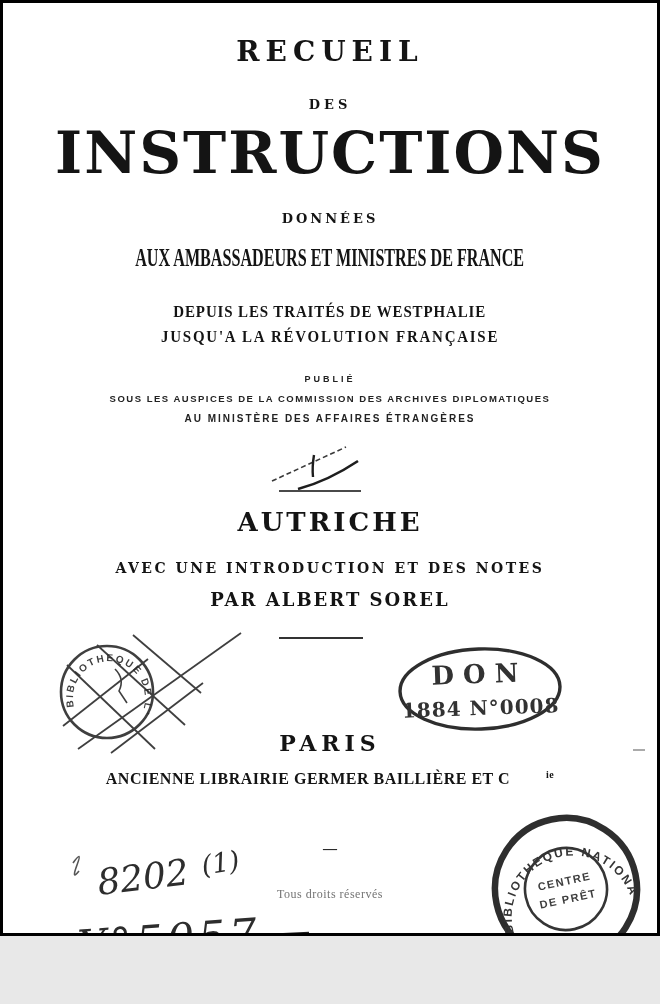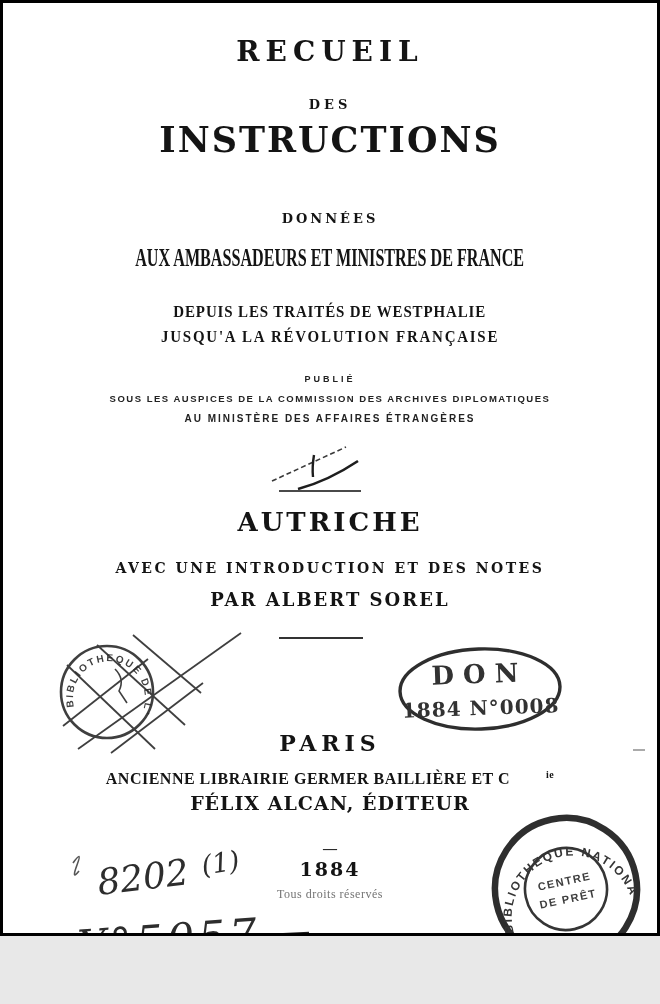--- a/index.html
+++ b/index.html
@@ -8,21 +8,21 @@
     background:#ffffff;border:3px solid #000;overflow:hidden;
     font-family:"Liberation Serif", serif;color:#141414;
   }
   .line{position:absolute;left:0;width:100%;text-align:center;white-space:nowrap;}
   .didot{font-family:"DejaVu Serif","Liberation Serif",serif;}
   .sans{font-family:"Liberation Sans",sans-serif;}
   .condense{display:inline-block;transform-origin:center center;}
 
   .t-recueil{top:32px;font-size:28px;letter-spacing:6px;font-weight:600;}
   .t-des{top:94px;font-size:13px;letter-spacing:4px;font-weight:600;}
-  .t-instructions{top:116px;font-size:35px;letter-spacing:2px;font-weight:600;}
+  .t-instructions{top:116px;font-size:58px;letter-spacing:2px;font-weight:600;}
   .t-donnees{top:208px;font-size:13px;letter-spacing:3px;font-weight:700;}
   .t-ambassadeurs{top:240px;font-size:26px;font-weight:700;}
   .t-ambassadeurs .condense{transform:scaleX(0.62);}
   .t-depuis{top:299px;font-size:17px;font-weight:700;letter-spacing:1px;}
   .t-depuis .condense{transform:scaleX(0.88);}
   .t-jusqua{top:324px;font-size:17px;font-weight:700;letter-spacing:2px;}
   .t-jusqua .condense{transform:scaleX(0.88);}
   .t-publie{top:371px;font-size:9px;letter-spacing:3px;font-weight:700;color:#222;}
   .t-auspices1{top:390px;font-size:9.5px;letter-spacing:1.5px;font-weight:700;color:#222;}
   .t-auspices2{top:410px;font-size:10px;letter-spacing:2px;font-weight:700;color:#222;}
@@ -103,23 +103,21 @@
   <svg class="stamp" style="left:390px;top:640px;" width="175" height="95" viewBox="0 0 175 95">
     <g transform="rotate(-2 87 46)" opacity="0.93">
       <ellipse cx="87" cy="46" rx="80" ry="40" fill="none" stroke="#1f1f1f" stroke-width="3.4"></ellipse>
       <text x="87" y="40" text-anchor="middle" font-family="DejaVu Serif,serif" font-size="26" font-weight="bold" letter-spacing="9" fill="#232323">DON</text>
       <text x="87" y="72" text-anchor="middle" font-family="DejaVu Serif,serif" font-size="20" font-weight="bold" letter-spacing="1" fill="#232323">1884 N°0008</text>
     </g>
   </svg>
 
   <div class="line didot t-paris">PARIS</div>
   <div class="line t-publisher1"><span>ANCIENNE LIBRAIRIE GERMER BAILLIÈRE ET C</span><sup>ie</sup></div>
-  <div class="line didot t-publisher2">FÉLIX ALCAN, ÉDITEUR</div>
   <div class="line t-dash">—</div>
-  <div class="line didot t-year">1884</div>
   <div class="line t-rights">Tous droits réservés</div>
 
   <svg class="stamp" style="left:48px;top:830px;" width="280" height="150" viewBox="0 0 280 150">
     <path d="M22,30 q10,-14 4,2 q-6,16 2,6" stroke="#555" stroke-width="1.6" fill="none"></path>
     <g font-family="DejaVu Serif,serif" font-style="italic" fill="#2d2d2d">
       <text x="48" y="62" font-size="36" transform="rotate(-7 48 62)">8202</text>
       <text x="152" y="42" font-size="27" transform="rotate(-9 152 42)">(1)</text>
       <text x="28" y="128" font-size="43" letter-spacing="4" transform="rotate(-4 28 128)">Y°5057</text>
     </g>
     <path d="M18,112 L258,100" stroke="#1f1f1f" stroke-width="2.6" fill="none"></path>

